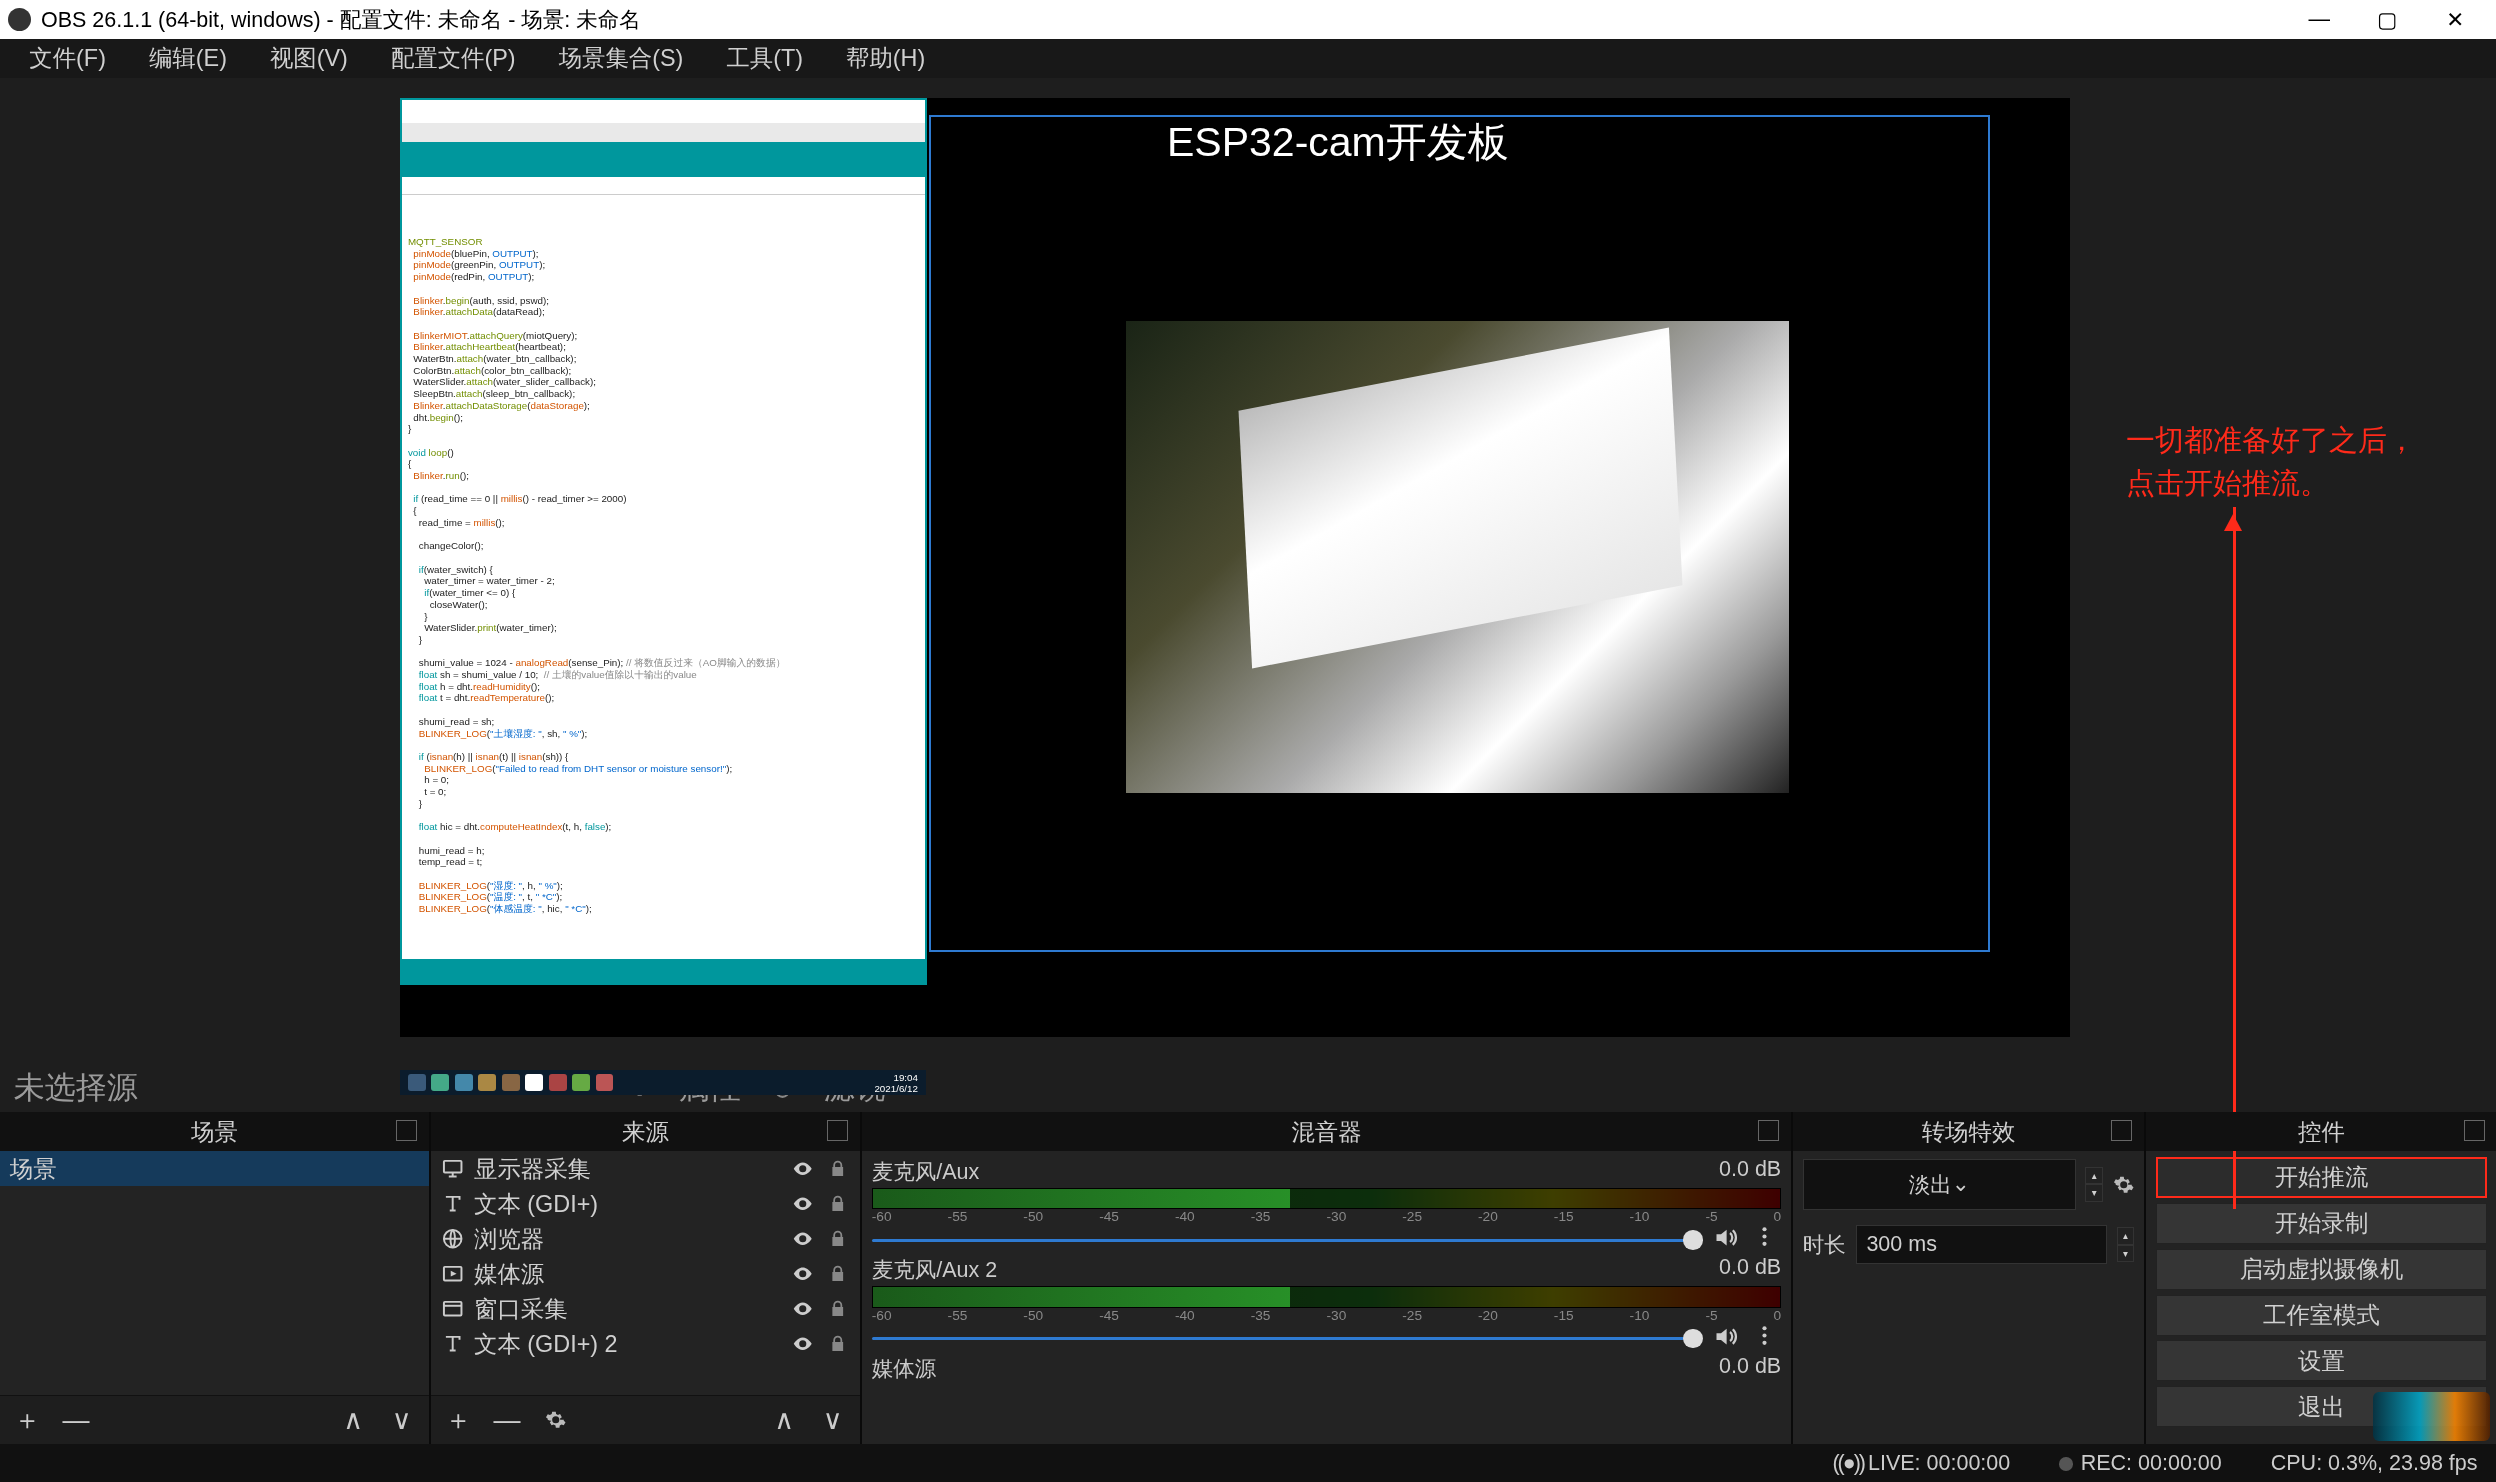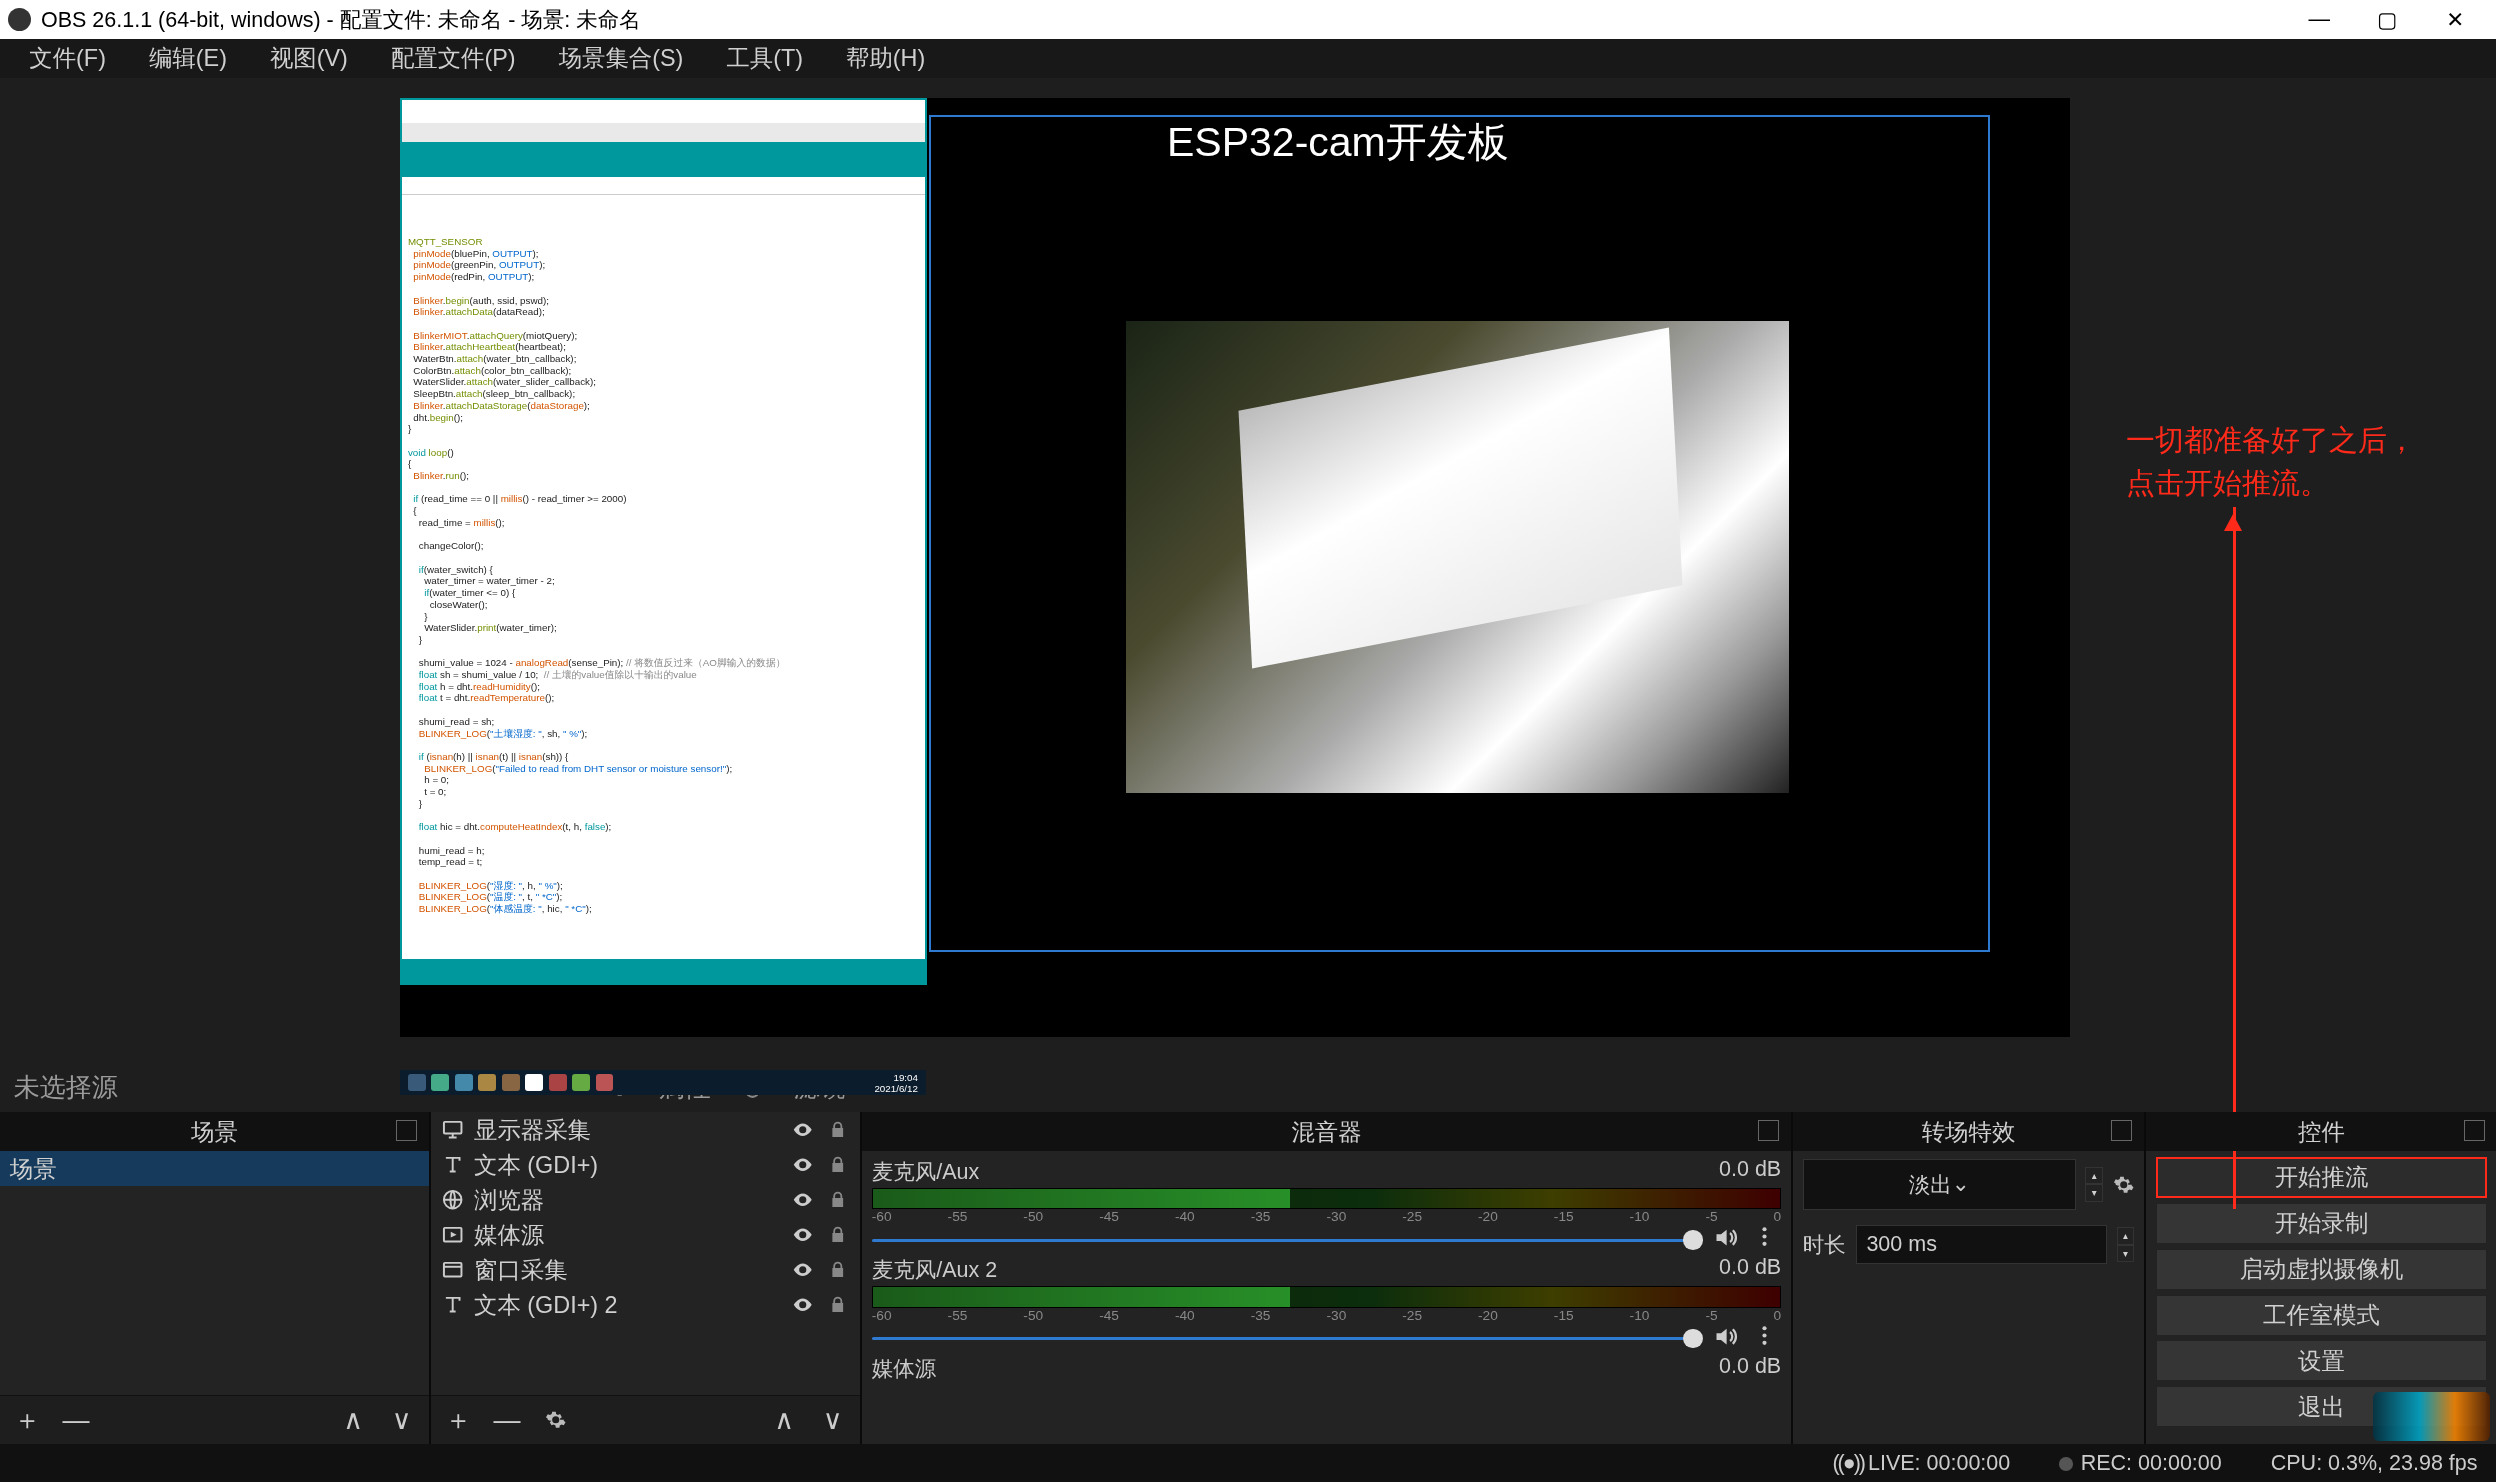--- a/index.html
+++ b/index.html
@@ -28,21 +28,21 @@
 .taskbar { position: absolute; left: 400px; top: 992px; width: 526px; height: 25px; background: #0b1c2c; display:flex; align-items:center; padding:0 8px; gap:5.9px;}
 .taskbar .tb { width:17.6px; height:17.6px; border-radius:2.9px; background:#3a5a7a; }
 .camvid { position: absolute; background: linear-gradient(135deg,#1a2416 0%,#4a4a2f 30%,#aaa 55%,#fff 70%,#999 85%,#222 100%); }
 .camvid::before{content:''; position:absolute; left:18%; top:10%; width:65%; height:55%; background:linear-gradient(160deg,#bbb,#fff 40%,#e6e6e6); transform:skewY(-8deg) rotate(-3deg);}
 .scenelabel { position: absolute; color: #fff; font-size: 41px; font-weight: 400; margin-left: 12px; }
 .annotation { position: absolute; color: #ff2a1a; font-size: 29px; line-height: 43px; font-weight: 500; }
 .arrow { position: absolute; width: 2.9px; background: #ff2a1a; }
 .arrow::after{content:''; position:absolute; top:-2px; left:-8.8px; border:9.8px solid transparent; border-bottom:17.6px solid #ff2a1a;}
 
 
-.seltoolbar { height: 49px; background: #1e1e1e; display: flex; align-items: center; padding: 0 13.7px; gap: 29px; font-size: 26px; color: #9b9b9b; }
+.seltoolbar { height: 49px; background: #1e1e1e; display: flex; align-items: center; padding: 0 13.7px; gap: 29px; font-size: 31px; color: #9b9b9b; }
 
 
 .docks { display: flex; height: 332px; }
 .dock { display: flex; flex-direction: column; background: #1e1e1e; }
 .dock-h { height: 39px; background: #111; display: flex; align-items: center; justify-content: center; font-size: 23.4px; position: relative; }
 .dock-h .pop { position: absolute; right: 11.7px; top: 7.8px; width: 21.5px; height: 21.5px; border: 1px solid #666; }
 .dock .body { flex: 1; overflow: hidden; background: #232323; }
 .dock .foot { height: 49px; background: #1e1e1e; display: flex; align-items: center; padding: 0 9.8px; gap: 13.7px; border-top: 1px solid #111;}
 .vline { width: 2px; background: #0a0a0a; }
 
@@ -247,20 +247,24 @@
       <span class="tb-btn">＋</span>
       <span class="tb-btn">—</span>
       <span class="spacer"></span>
       <span class="tb-btn">∧</span>
       <span class="tb-btn">∨</span>
     </div>
   </div>
   <div class="vline"></div>
 
   <div class="dock d-sources">
+    <div class="dock-h">
+        <span>来源</span>
+        <span class="pop"></span>
+      </div>
     <div class="body" id="src-body">
         <div class="listrow">
           <span class="srcico">
             <svg viewBox="0 0 24 24" width="23.4" height="23.4">
               <rect x="3" y="4" width="18" height="12" rx="1" fill="none" stroke="#ccc" stroke-width="2"></rect>
               <path d="M8 20h8M12 16v4" stroke="#ccc" stroke-width="2"></path>
             </svg>
           </span>
   <span>显示器采集</span>
           <span class="spacer"></span>

